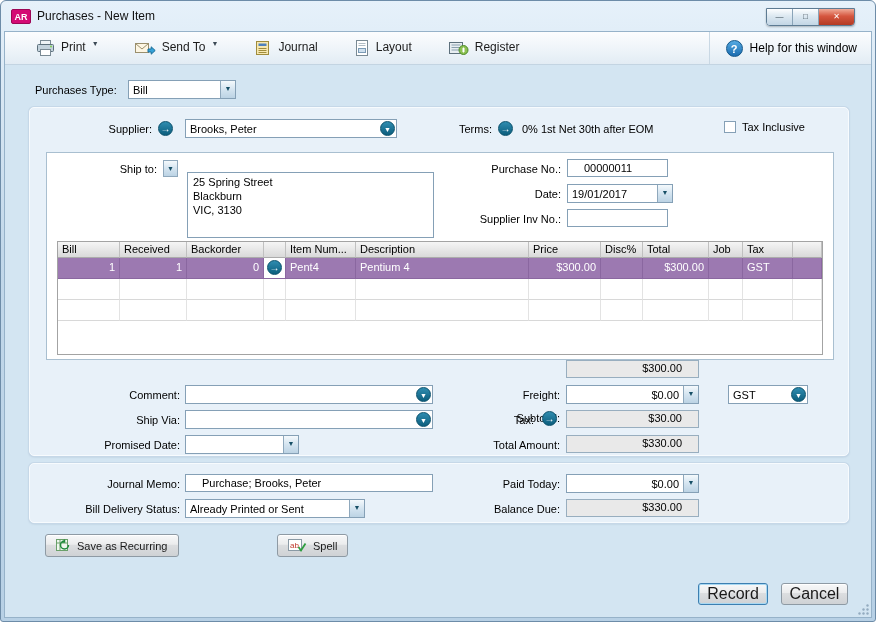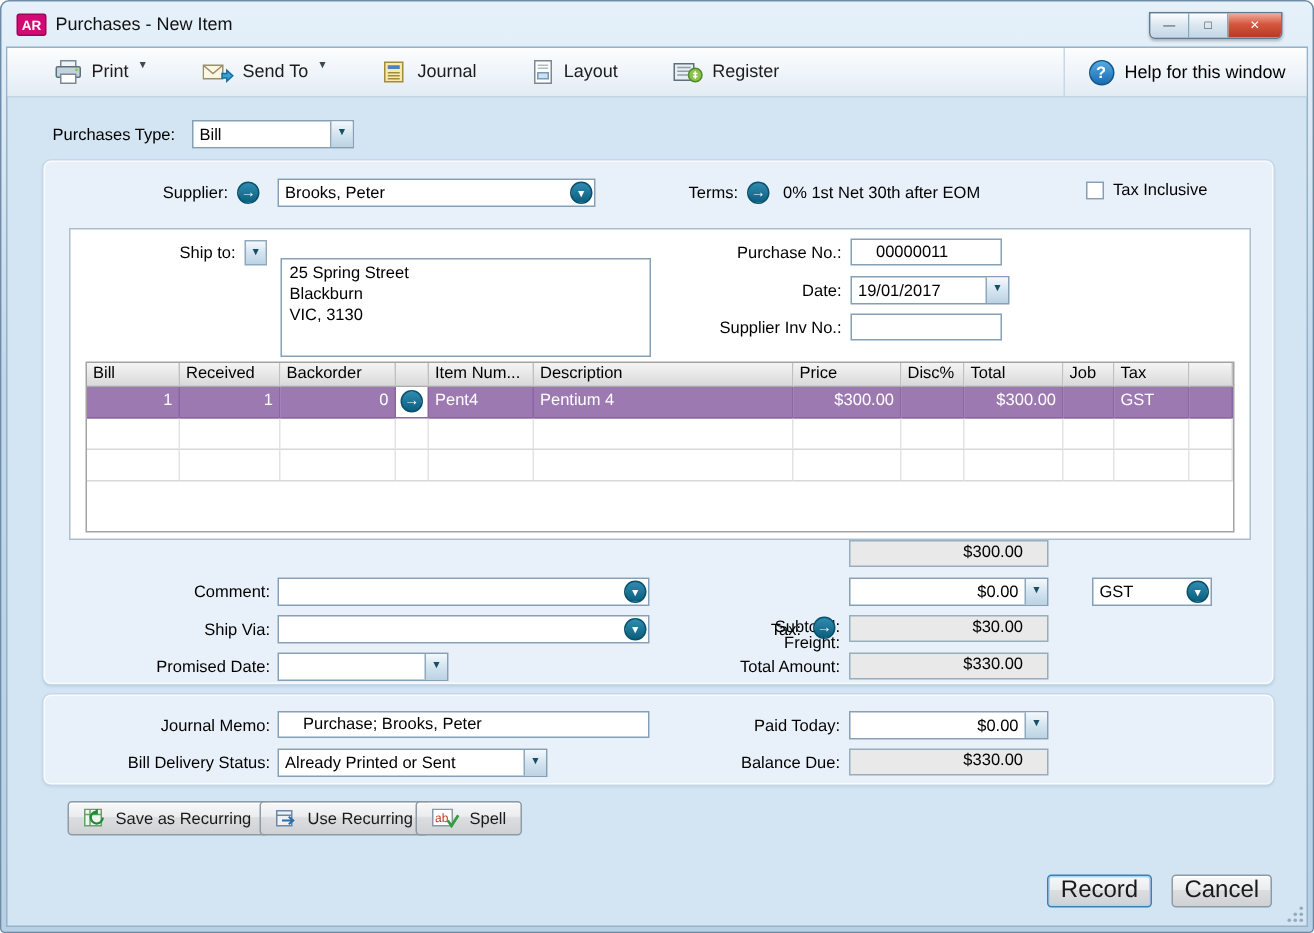--- a/index.html
+++ b/index.html
@@ -274,21 +274,21 @@
 
     <div class="lbl" style="left:40px; top:331px; width:110px;">Promised Date:</div>
     <div class="combo" style="left:155px; top:327px; width:114px; height:19px;">
       <input style="">
       <div class="sq">▼</div>
     </div>
 
     <div class="lbl" style="left:410px; top:256px; width:120px;margin-top:48px;">Subtotal:</div>
     <div class="field ro r" style="left:536px; top:252px; width:133px; height:18px;">$300.00</div>
 
-    <div class="lbl" style="left:410px; top:281px; width:120px;margin-top:34px;">Freight:</div>
+    <div class="lbl" style="left:410px; top:281px; width:120px;">Freight:</div>
     <div class="combo" style="left:536px; top:277px; width:133px; height:19px;">
       <input class="r" value="$0.00" style="">
       <div class="sq">▼</div>
     </div>
     <div class="combo" style="left:698px; top:277px; width:80px; height:19px;">
       <input value="GST" style="">
       <div class="cir">▼</div>
     </div>
 
     <div class="lbl" style="left:400px; top:306px; width:104px;">Tax:</div>
@@ -322,28 +322,20 @@
   <div class="btn" style="left:44px; top:533px;">
     <svg width="15" height="14" viewBox="0 0 15 14">
       <rect x="0.5" y="0.5" width="11" height="11" fill="#eef6ee" stroke="#6aa06a"></rect>
       <line x1="0.5" y1="4" x2="11.5" y2="4" stroke="#6aa06a"></line>
       <line x1="4" y1="0.5" x2="4" y2="11.5" stroke="#6aa06a"></line>
       <path d="M12.5 6 a4 4 0 1 1 -4 -4" fill="none" stroke="#1f8a3b" stroke-width="1.5"></path>
       <path d="M8.5 0.5 v2.5 h-2.5" fill="none" stroke="#1f8a3b" stroke-width="1.5"></path>
     </svg>
     <span>Save as Recurring</span>
   </div>
-  <div class="btn" style="left:172px; top:533px;">
-    <svg width="15" height="14" viewBox="0 0 15 14">
-      <rect x="0.5" y="1.5" width="10" height="10" fill="#eef2f8" stroke="#6a88a8"></rect>
-      <line x1="0.5" y1="4.5" x2="10.5" y2="4.5" stroke="#6a88a8"></line>
-      <path d="M4 8 h7 M8.5 5.5 l3 2.5 -3 2.5" stroke="#2d6da8" fill="none" stroke-width="1.4"></path>
-    </svg>
-    <span>Use Recurring</span>
-  </div>
   <div class="btn" style="left:276px; top:533px;">
     <svg width="19" height="14" viewBox="0 0 19 14">
       <rect x="0.5" y="0.5" width="13" height="11" fill="#ffffff" stroke="#8a9aa5"></rect>
       <text x="2" y="9" font-size="8" fill="#c0392b">ab</text>
       <path d="M10.5 8 l2.5 3.5 4.5 -7" stroke="#2e9e3e" stroke-width="1.8" fill="none"></path>
     </svg>
     <span>Spell</span>
   </div>
 
   <div class="btn big default" style="left:697px; top:582px; width:70px; height:22px;">

